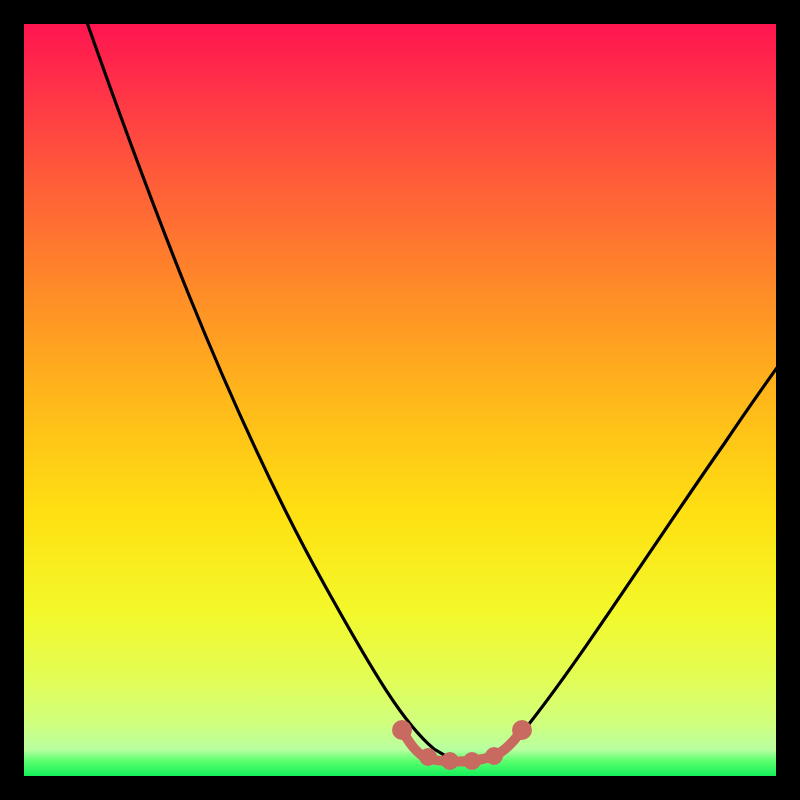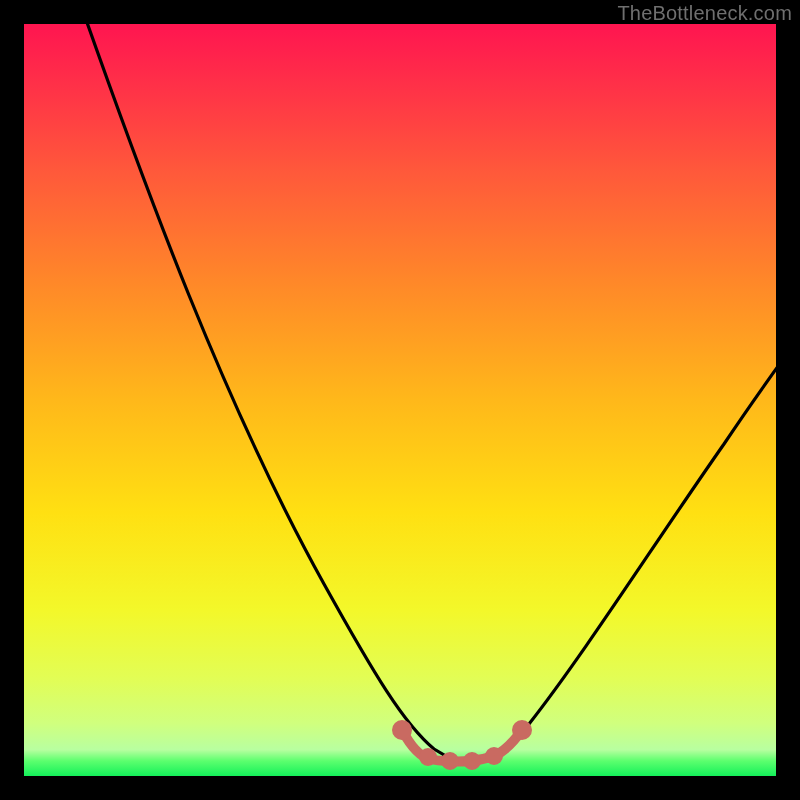--- a/index.html
+++ b/index.html
@@ -88,15 +88,14 @@
         <circle cx="498" cy="706" r="5"></circle>
         <circle cx="404" cy="733" r="4"></circle>
         <circle cx="426" cy="737" r="4"></circle>
         <circle cx="448" cy="737" r="4"></circle>
         <circle cx="470" cy="732" r="4"></circle>
       </g>
     </svg>
 
   </div>
 
-  <div class="watermark">TheBottleneck.com</div>
 
 </div>
 
 </body></html>

